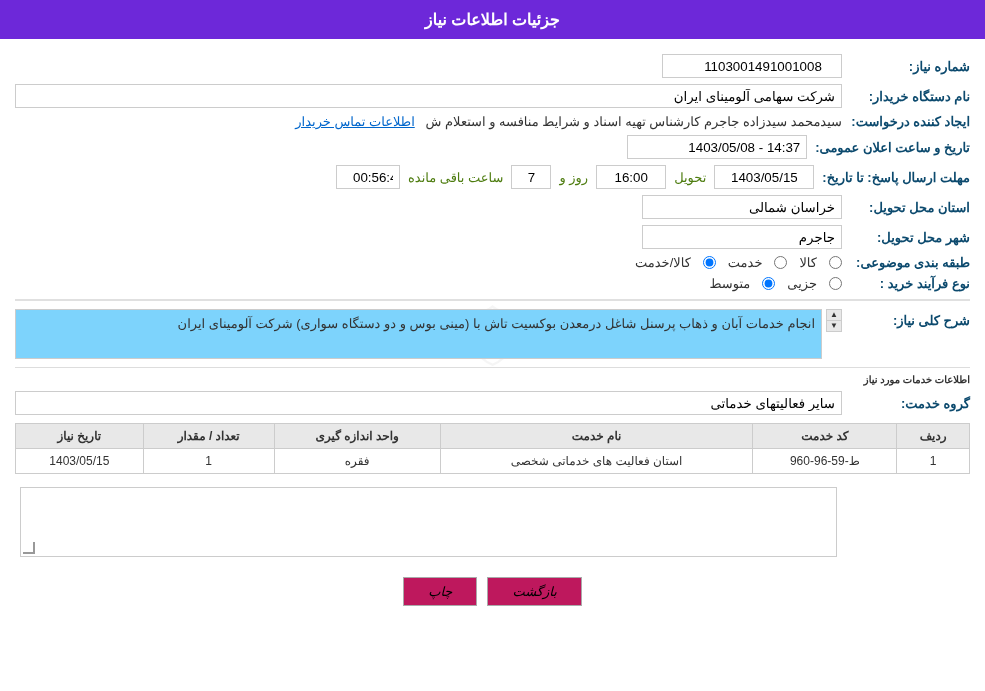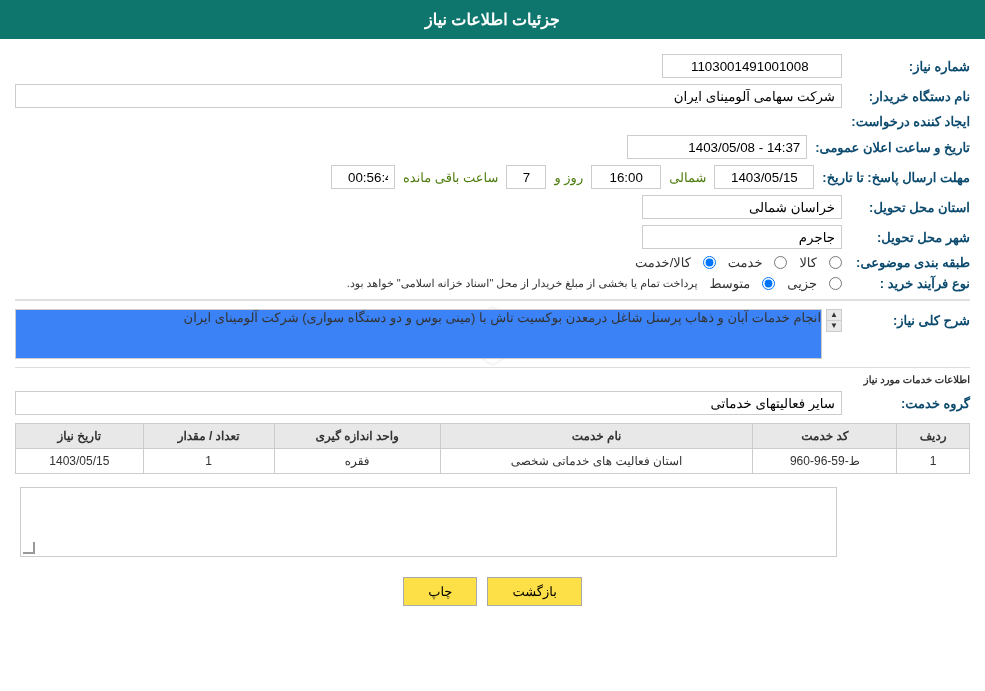--- a/index.html
+++ b/index.html
@@ -10,21 +10,21 @@
       font-size: 13px;
       color: #333;
     }
     .page-container {
       max-width: 985px;
       margin: 0 auto;
       background: #fff;
       min-height: 691px;
     }
     .header-bar {
-      background: #0f766e;
+      background: #6d28d9;
       color: #fff;
       text-align: center;
       padding: 10px 15px;
       font-size: 16px;
       font-weight: bold;
     }
     .content {
       padding: 15px;
     }
     .form-row {
@@ -138,22 +138,23 @@
     }
     .btn {
       padding: 6px 24px;
       border: 1px solid #ccc;
       background: #f0f0f0;
       cursor: pointer;
       font-family: Tahoma, Arial, sans-serif;
       font-size: 13px;
     }
     .btn-primary {
-      background: #fde047;
+      background: #be185d;
       border: 1px solid #aaa;
+      font-style: italic;
     }
     .inline-label {
       color: #4d7c0f;
       white-space: nowrap;
     }
     .scroll-arrows {
       display: flex;
       flex-direction: column;
       border: 1px solid #ccc;
       cursor: pointer;
@@ -180,49 +181,54 @@
 
   <div class="content watermark-section">
 
     <div class="watermark-bg">🛡</div>
 
     <div class="form-content">
 
       <div class="form-row">
         <span class="form-label">شماره نیاز:</span>
         <div class="form-value">
-          <input class="input-field input-medium" type="text" style="direction: ltr; text-align: left; width: 180px; padding-left: 28px;" value="1103001491001008" readonly="">
+          <input class="input-field input-medium" type="text" style="direction: ltr; text-align: center; width: 180px; padding-left: 28px;" value="1103001491001008" readonly="">
         </div>
         <span style="flex:1"></span>
       </div>
 
       <div class="form-row">
         <span class="form-label">نام دستگاه خریدار:</span>
         <div class="form-value" style="flex:1;">
           <input class="input-field" type="text" style="width: 100%;" value="شرکت سهامی آلومینای ایران" readonly="">
         </div>
       </div>
 
       <div class="form-row">
         <span class="form-label">ایجاد کننده درخواست:</span>
+        <div class="form-value" style="flex:1;">
+          <span>سیدمحمد سیدزاده جاجرم کارشناس تهیه اسناد و شرایط منافسه و استعلام ش</span>
+          &nbsp;
+          <span class="blue-link">اطلاعات تماس خریدار</span>
+        </div>
       </div>
 
       <div class="form-row">
         <span class="form-label">تاریخ و ساعت اعلان عمومی:</span>
         <div class="form-value" style="flex:1;">
           <input class="input-field" type="text" style="width: 180px; direction: ltr; " value="1403/05/08 - 14:37" readonly="">
         </div>
       </div>
 
       <div class="form-row">
         <span class="form-label">مهلت ارسال پاسخ: تا تاریخ:</span>
         <div class="form-value" style="flex:1;">
           <div class="date-time-row">
             <input class="input-field" type="text" style="width: 100px; text-align: center;" value="1403/05/15" readonly="">
-            <span class="inline-label">شمالی</span>
+            <span class="inline-label">تحویل</span>
             <input class="input-field" type="text" style="width: 70px; text-align: center;" value="16:00" readonly="">
             <span class="inline-label">روز و</span>
             <input class="input-field" type="text" style="width: 40px; text-align: center;" value="7" readonly="">
             <span class="inline-label">ساعت باقی مانده</span>
             <input class="input-field" type="text" style="width: 64px; text-align: center; direction: ltr; padding-left: 16px;" value="00:56:43" readonly="">
           </div>
         </div>
       </div>
 
       <div class="form-row">
@@ -262,35 +268,34 @@
         <div class="form-value" style="flex:1;">
           <div class="radio-group">
             <div class="radio-item">
               <input type="radio" name="process" style="">
               <span>جزیی</span>
             </div>
             <div class="radio-item">
               <input type="radio" name="process" checked="" style="">
               <span>متوسط</span>
             </div>
-            <span class="blue-link" style="font-size:11px; color:#333; text-decoration:none;">پرداخت تمام یا بخشی از مبلغ خریدار از محل "اسناد خزانه اسلامی" خواهد بود.</span>
           </div>
         </div>
       </div>
 
       <hr style="border:1px solid #e0e0e0; margin: 8px 0;">
 
       <div class="form-row" style="align-items: flex-start;">
         <span class="form-label" style="padding-top:4px;">شرح کلی نیاز:</span>
         <div style="flex:1; display:flex; align-items:flex-start; gap:4px;">
           <div class="scroll-arrows">
             <div class="scroll-arrow">▲</div>
             <div class="scroll-arrow">▼</div>
           </div>
-          <div style="flex:1; border:1px solid #ccc; padding:0; min-height:50px; background:#3b82f6; text-align:right;">
+          <div style="flex:1; border:1px solid #ccc; padding:6px; min-height:50px; background:#7dd3fc; text-align:right;">
             <span>انجام خدمات آبان و ذهاب پرسنل شاغل درمعدن بوکسیت تاش با (مینی بوس و دو دستگاه سواری) شرکت آلومینای ایران</span>
           </div>
         </div>
       </div>
 
       <div style="font-weight:bold; font-size:10px; padding: 6px 0; margin-top:8px; border-top:1px solid #ddd;">اطلاعات خدمات مورد نیاز</div>
 
       <div class="form-row">
         <span class="form-label">گروه خدمت:</span>
         <div class="form-value" style="flex:1;">

